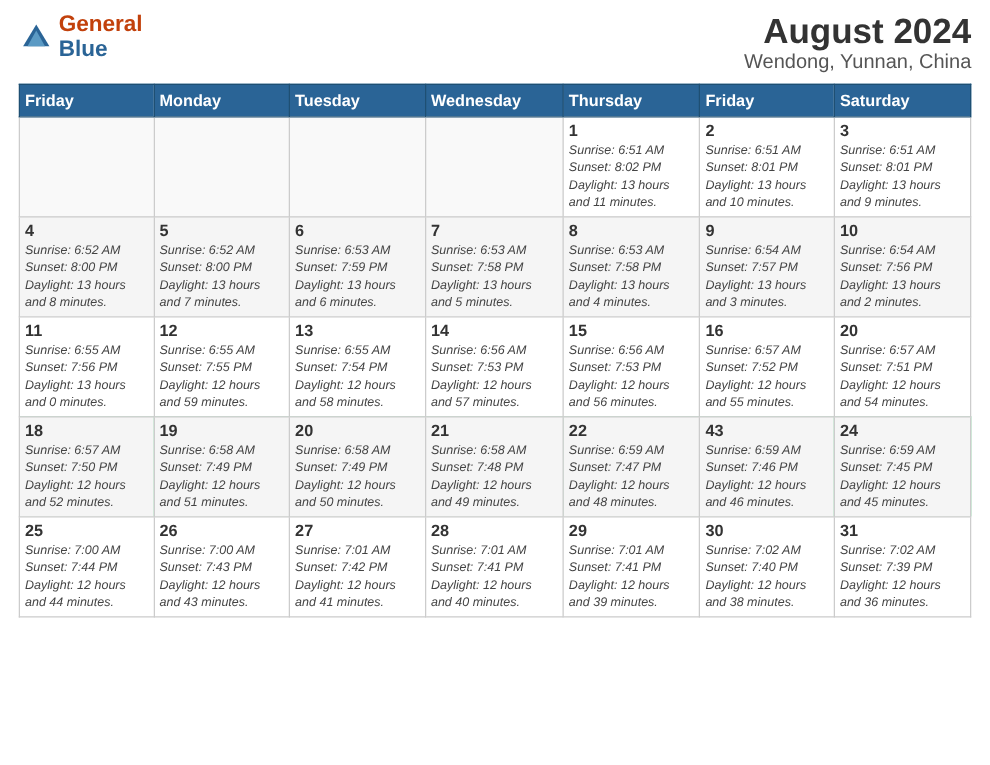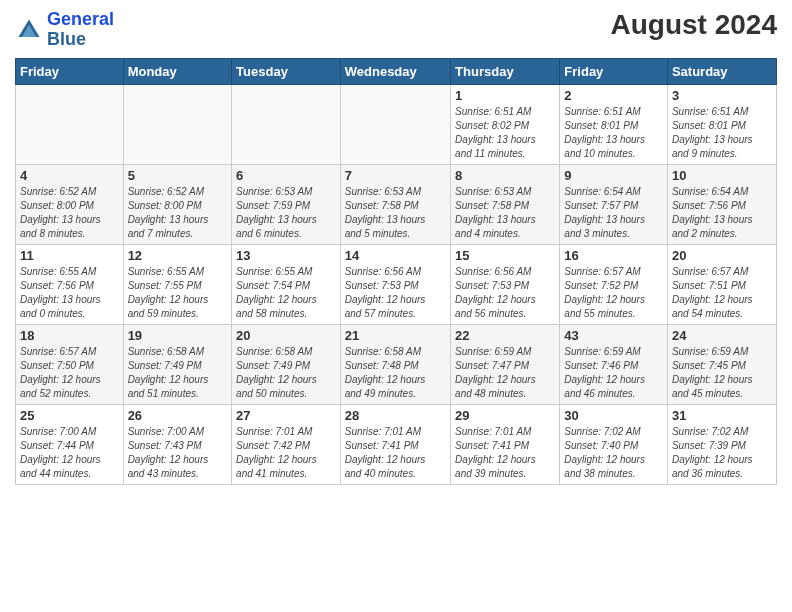--- a/index.html
+++ b/index.html
@@ -22,21 +22,21 @@
     .logo {
       display: flex;
       align-items: center;
       gap: 4px;
     }
     .logo-text {
       font-size: 18px;
       font-weight: bold;
       line-height: 1.1;
     }
-    .logo-text .general { color: #1d4ed8; }
+    .logo-text .general { color: #c2410c; }
     .logo-text .blue { color: #2a6496; }
     .logo-icon {
       width: 28px;
       height: 28px;
     }
     .title-block {
       text-align: right;
     }
     .month-year {
       font-size: 28px;
@@ -100,20 +100,21 @@
         <polygon points="20,5 35,30 5,30" fill="#2a6496"></polygon>
         <polygon points="20,12 30,30 10,30" fill="#5b9ac4"></polygon>
       </svg>
       <div class="logo-text">
         <div><span class="general">General</span></div>
         <div><span class="blue">Blue</span></div>
       </div>
     </div>
     <div class="title-block">
       <div class="month-year">August 2024</div>
+      <div class="location">Wendong, Yunnan, China</div>
     </div>
   </div>
 
   <table class="calendar">
     <thead>
       <tr>
       <th>Friday</th>
           <th>Monday</th>
           <th>Tuesday</th>
           <th>Wednesday</th>

